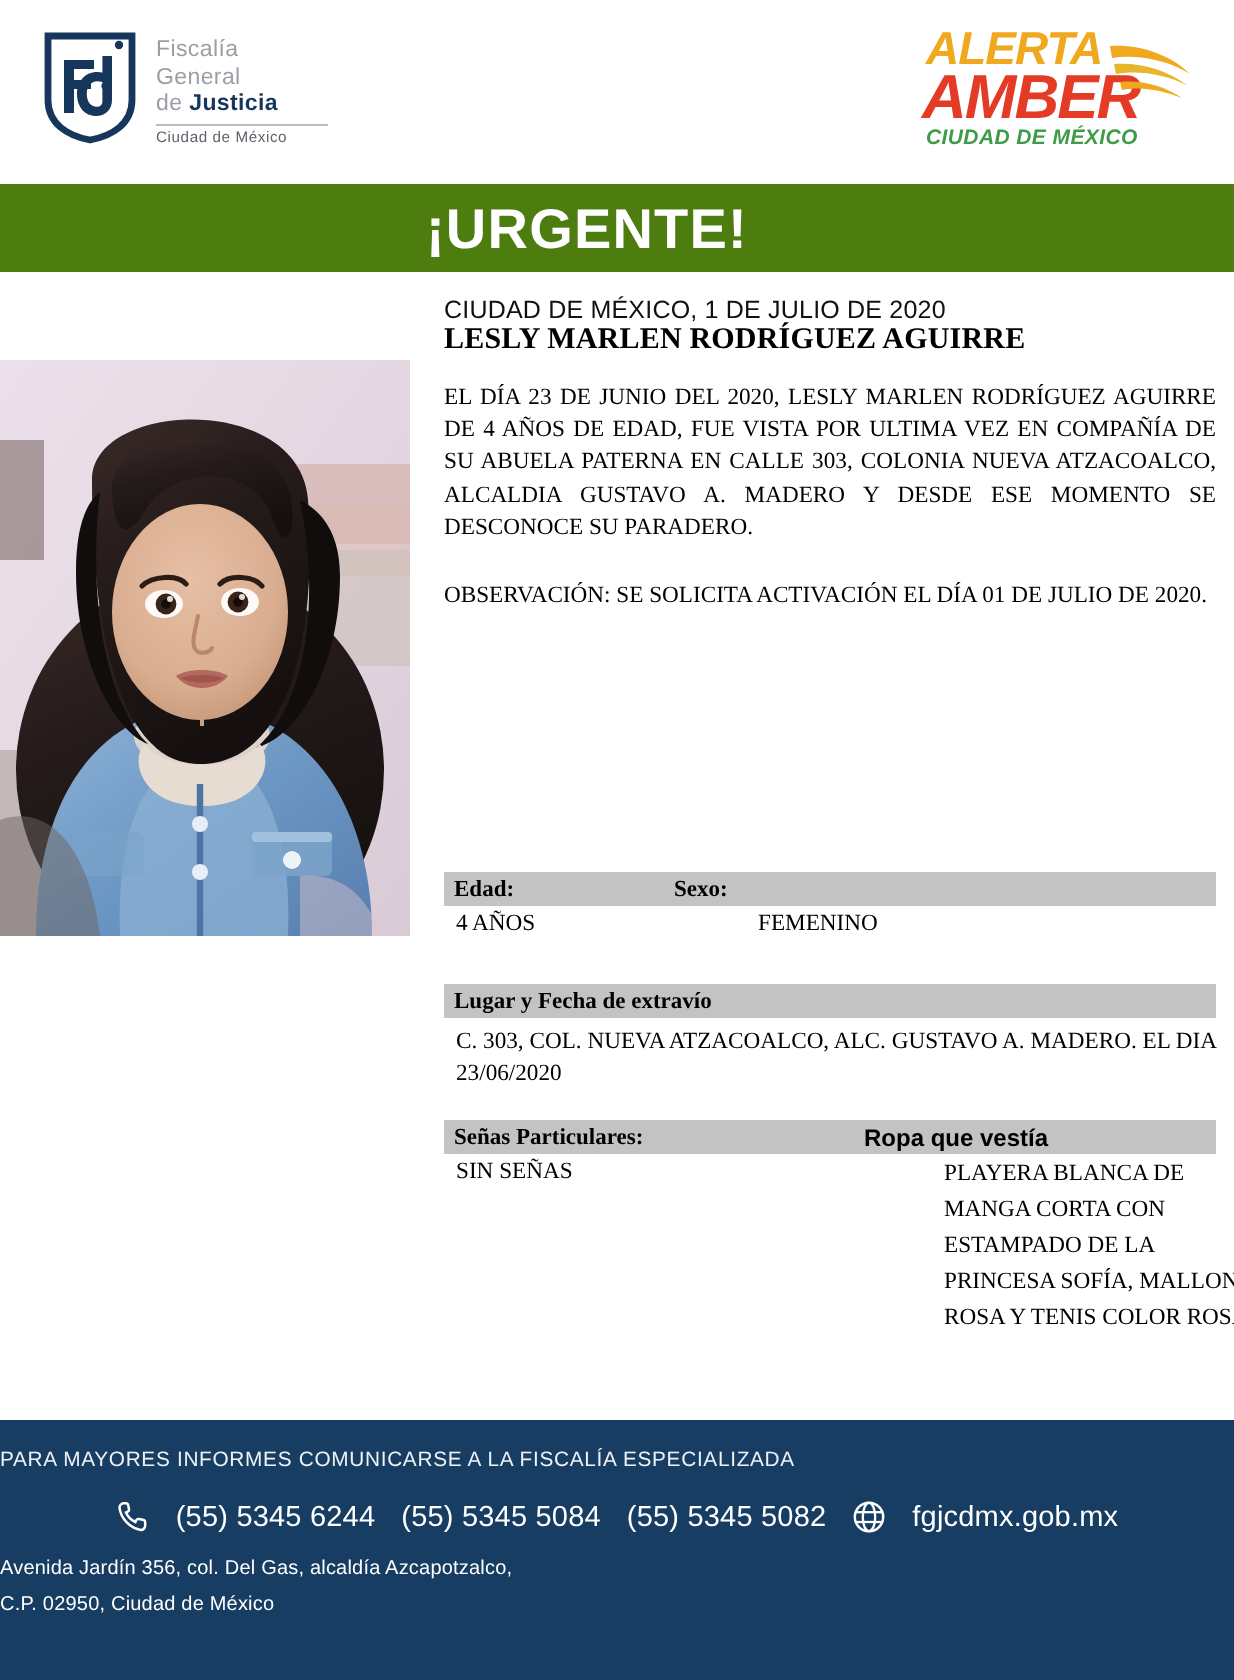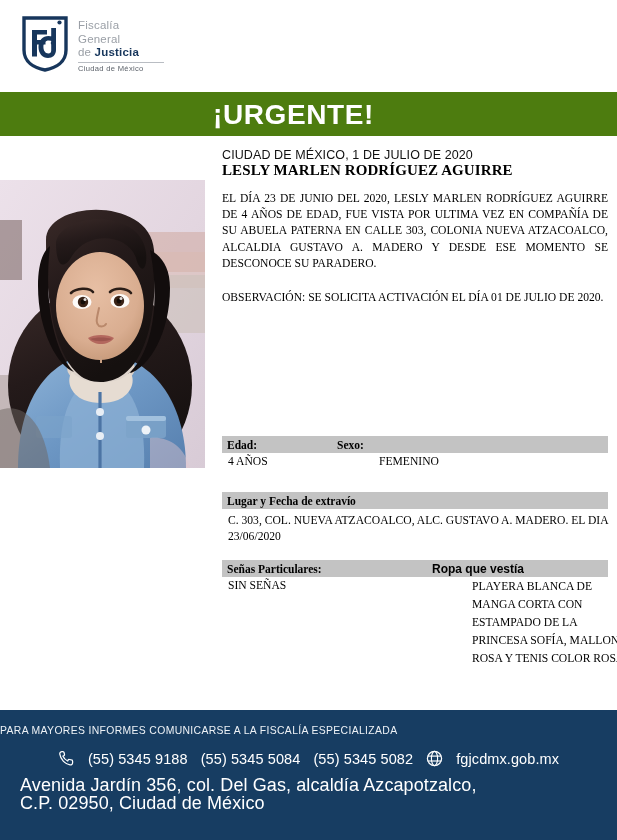--- a/index.html
+++ b/index.html
@@ -250,26 +250,25 @@
     font-size: 14.5px;
     color: #ffffff;
     letter-spacing: .1px;
   }
   .icon-phone, .icon-globe {
     width: 17px; height: 17px;
     display: inline-block;
     flex: none;
   }
   .addr {
-    font-size: 18px;
+    font-size: 10px;
     line-height: 18px;
     color: #ffffff;
     padding-top: 9px;
     letter-spacing: .1px;
-    margin-left: 20px;
   }
 </style>
 </head>
 <body>
 
 <div class="masthead">
 
   <div class="fgj-logo">
     <div class="fgj-shield">
       <svg width="46" height="56" viewBox="0 0 46 56" xmlns="http://www.w3.org/2000/svg">
@@ -285,20 +284,30 @@
     </div>
     <div class="fgj-text">
       <div class="fgj-line">Fiscalía</div>
       <div class="fgj-line">General</div>
       <div class="fgj-line"><span>de </span><b>Justicia</b></div>
       <div class="fgj-rule"></div>
       <div class="fgj-cdmx">Ciudad de México</div>
     </div>
   </div>
 
+  <div class="amber-logo">
+    <svg class="amber-swoosh" viewBox="0 0 46 34" xmlns="http://www.w3.org/2000/svg">
+      <path d="M4 5 C18 4 34 9 44 19 C33 12 17 9 5 11 Z" fill="#f0a81e"></path>
+      <path d="M6 14 C19 13 33 17 43 25 C32 19 18 17 7 19 Z" fill="#e8b62c"></path>
+      <path d="M9 23 C20 22 31 25 40 31 C30 27 19 25 10 27 Z" fill="#f0a81e"></path>
+    </svg>
+    <div class="amber-alerta">ALERTA</div>
+    <div class="amber-amber">AMBER</div>
+    <div class="amber-city">CIUDAD DE MÉXICO</div>
+  </div>
 </div>
 
 <div class="urgent-band">
   <div class="urgent-text">¡URGENTE!</div>
 </div>
 
 <div class="photo">
   <svg width="205" height="288" viewBox="0 0 205 288" xmlns="http://www.w3.org/2000/svg">
     <defs>
       <linearGradient id="bgwall" x1="0" y1="0" x2="1" y2="1">
@@ -416,21 +425,21 @@
   <div class="contact-row">
     <span class="icon-phone">
       <svg width="17" height="17" viewBox="0 0 17 17" xmlns="http://www.w3.org/2000/svg">
         <path d="M4 1.6 C2.6 1.6 1.6 2.8 1.8 4.2 C2.6 9.4 6.8 13.8 12 14.9
                  C13.4 15.2 14.6 14.2 14.6 12.8 L14.6 11.2 C14.6 10.5 14.1 10 13.5 9.9
                  L11.4 9.5 C10.8 9.4 10.2 9.7 10 10.3 L9.7 11
                  C7.6 10 5.9 8.3 5 6.2 L5.7 5.9 C6.3 5.7 6.6 5.1 6.5 4.5
                  L6.1 2.6 C6 2 5.5 1.6 4.9 1.6 Z" fill="none" stroke="#ffffff" stroke-width="1.25"></path>
       </svg>
     </span>
-    <span class="phone-num">(55) 5345 9188</span>
+    <span class="phone-num">(55) 5345 6244</span>
     <span class="phone-num">(55) 5345 5084</span>
     <span class="phone-num">(55) 5345 5082</span>
     <span class="icon-globe">
       <svg width="17" height="17" viewBox="0 0 17 17" xmlns="http://www.w3.org/2000/svg">
         <circle cx="8.5" cy="8.5" r="7.1" fill="none" stroke="#ffffff" stroke-width="1.25"></circle>
         <ellipse cx="8.5" cy="8.5" rx="3.1" ry="7.1" fill="none" stroke="#ffffff" stroke-width="1.15"></ellipse>
         <line x1="1.6" y1="6.1" x2="15.4" y2="6.1" stroke="#ffffff" stroke-width="1.15"></line>
         <line x1="1.6" y1="11" x2="15.4" y2="11" stroke="#ffffff" stroke-width="1.15"></line>
       </svg>
     </span>

